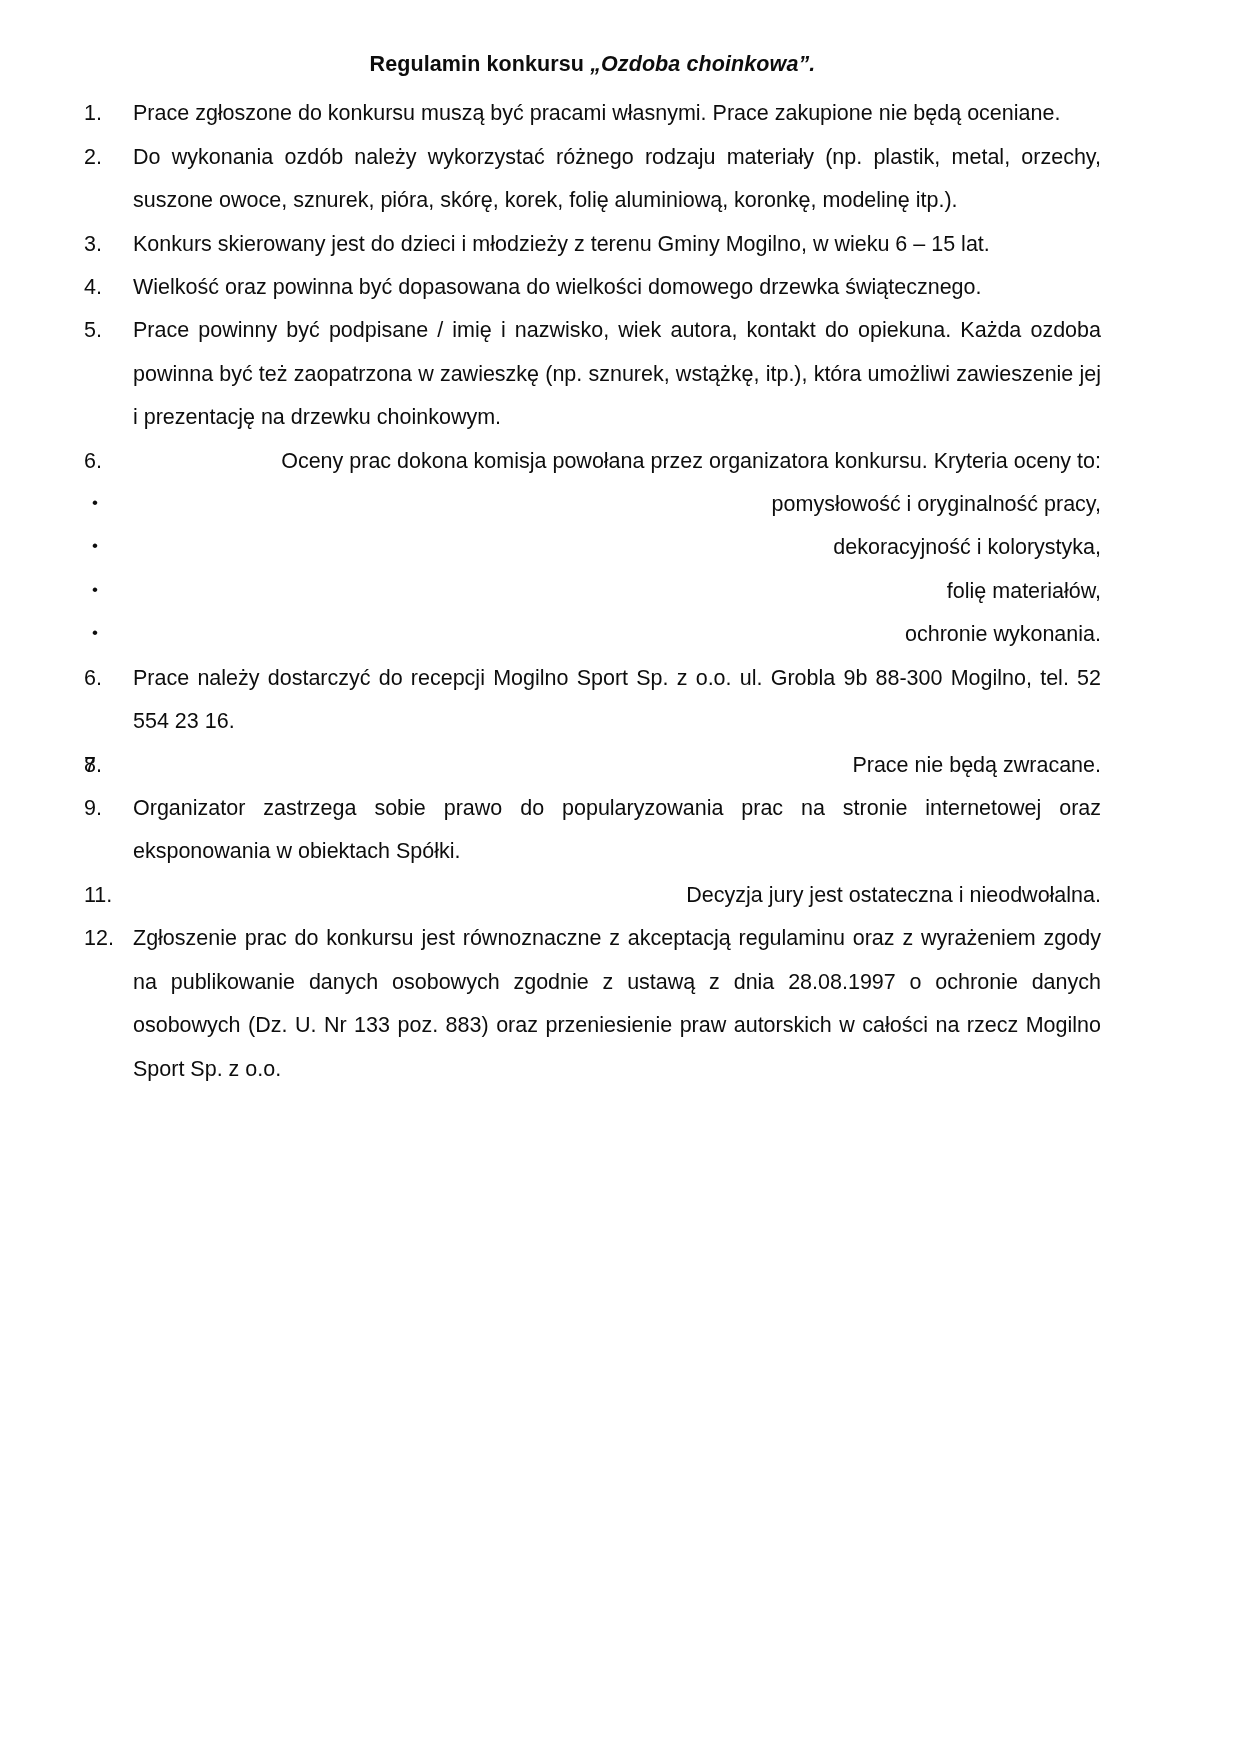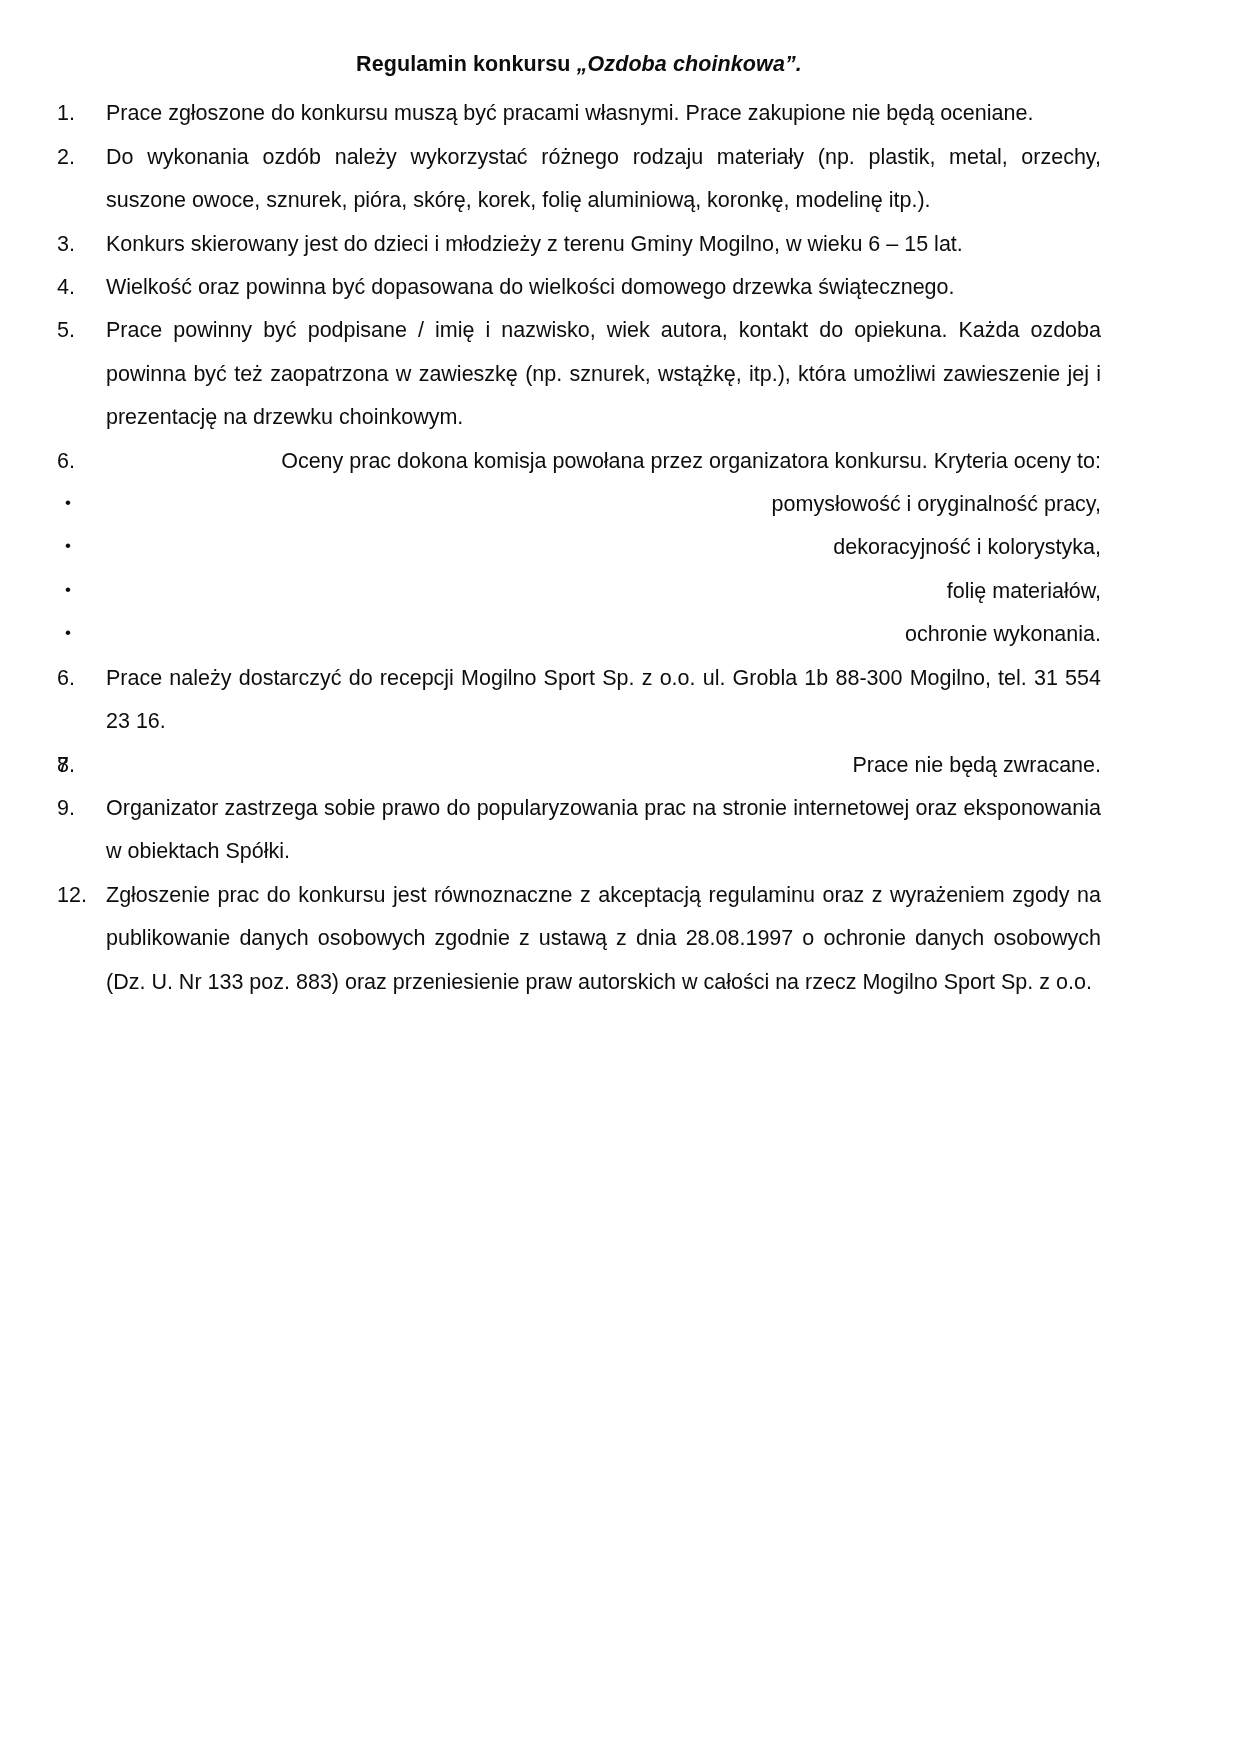--- a/index.html
+++ b/index.html
@@ -7,21 +7,21 @@
     padding: 0;
     background: #ffffff;
   }
   .page {
     position: relative;
     width: 1241px;
     height: 1755px;
     margin: 0 auto;
     background: #ffffff;
     box-sizing: border-box;
-    padding: 48px 140px 0 57px;
+    padding: 48px 140px 0 84px;
     font-family: "Liberation Sans", "DejaVu Sans", sans-serif;
     color: #0d0d0d;
     overflow: hidden;
   }
 
   .doc-title {
     text-align: center;
     font-size: 21.5px;
     line-height: 1.5;
     margin: 0 0 12px 0;
@@ -159,38 +159,42 @@
     <li class="bullet-item">
       <span class="bullet-marker">•</span>
       <span class="body-text no-justify">ochronie wykonania.</span>
     </li>
   </ul>
 
   <ol class="main-list">
 
     <li class="item">
       <span class="marker">6.</span>
-      <span class="body-text">Prace należy dostarczyć do recepcji Mogilno Sport Sp. z o.o. ul. Grobla 1b 88-300 Mogilno, tel. 31 554 23 16.</span>
+      <span class="body-text">Prace należy dostarczyć do recepcji Mogilno Sport Sp. z o.o. ul. Grobla 9b 88-300 Mogilno, tel. 52 554 23 16.</span>
     </li>
 
     <li class="item">
       <span class="marker">7.</span>
     </li>
 
     <li class="item">
       <span class="marker">8.</span>
       <span class="body-text no-justify">Prace nie będą zwracane.</span>
     </li>
 
     <li class="item">
       <span class="marker">9.</span>
       <span class="body-text">Organizator zastrzega sobie prawo do popularyzowania prac na stronie internetowej oraz eksponowania w obiektach Spółki.</span>
     </li>
 
 
+    <li class="item">
+      <span class="marker wide">11.</span>
+      <span class="body-text no-justify">Decyzja jury jest ostateczna i nieodwołalna.</span>
+    </li>
 
     <li class="item">
       <span class="marker wide">12.</span>
       <span class="body-text">Zgłoszenie prac do konkursu jest równoznaczne z akceptacją regulaminu oraz z wyrażeniem zgody na publikowanie danych osobowych zgodnie z ustawą z dnia 28.08.1997 o ochronie danych osobowych (Dz. U. Nr 133 poz. 883) oraz przeniesienie praw autorskich w całości na rzecz Mogilno Sport Sp. z o.o.</span>
     </li>
 
   </ol>
 
 </div>
 

